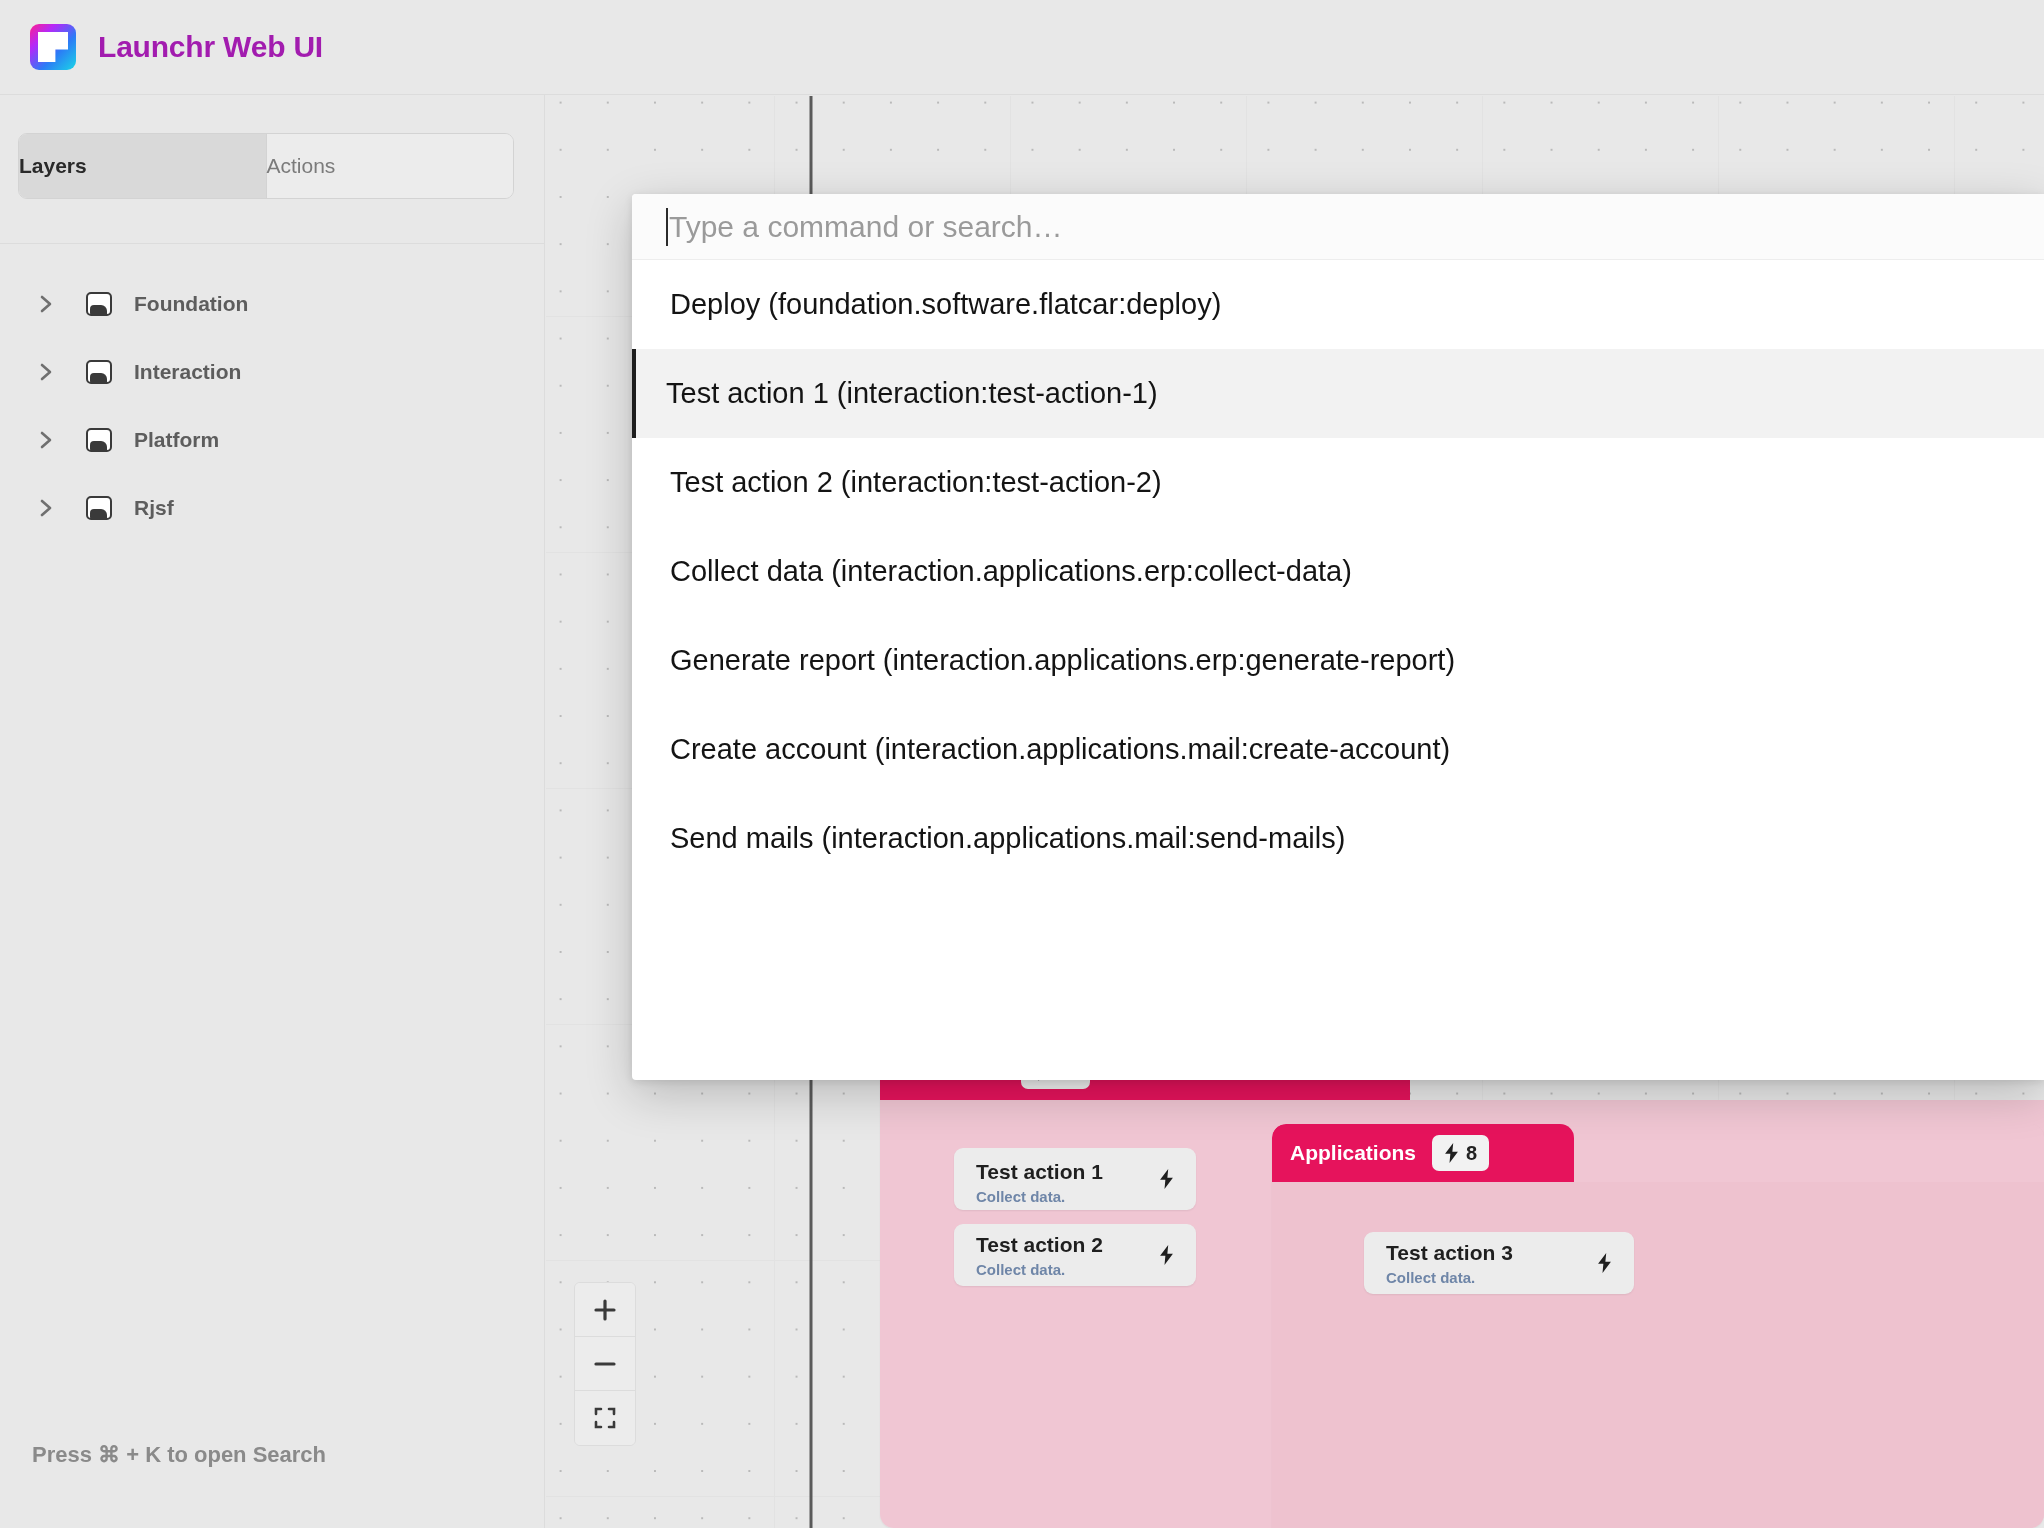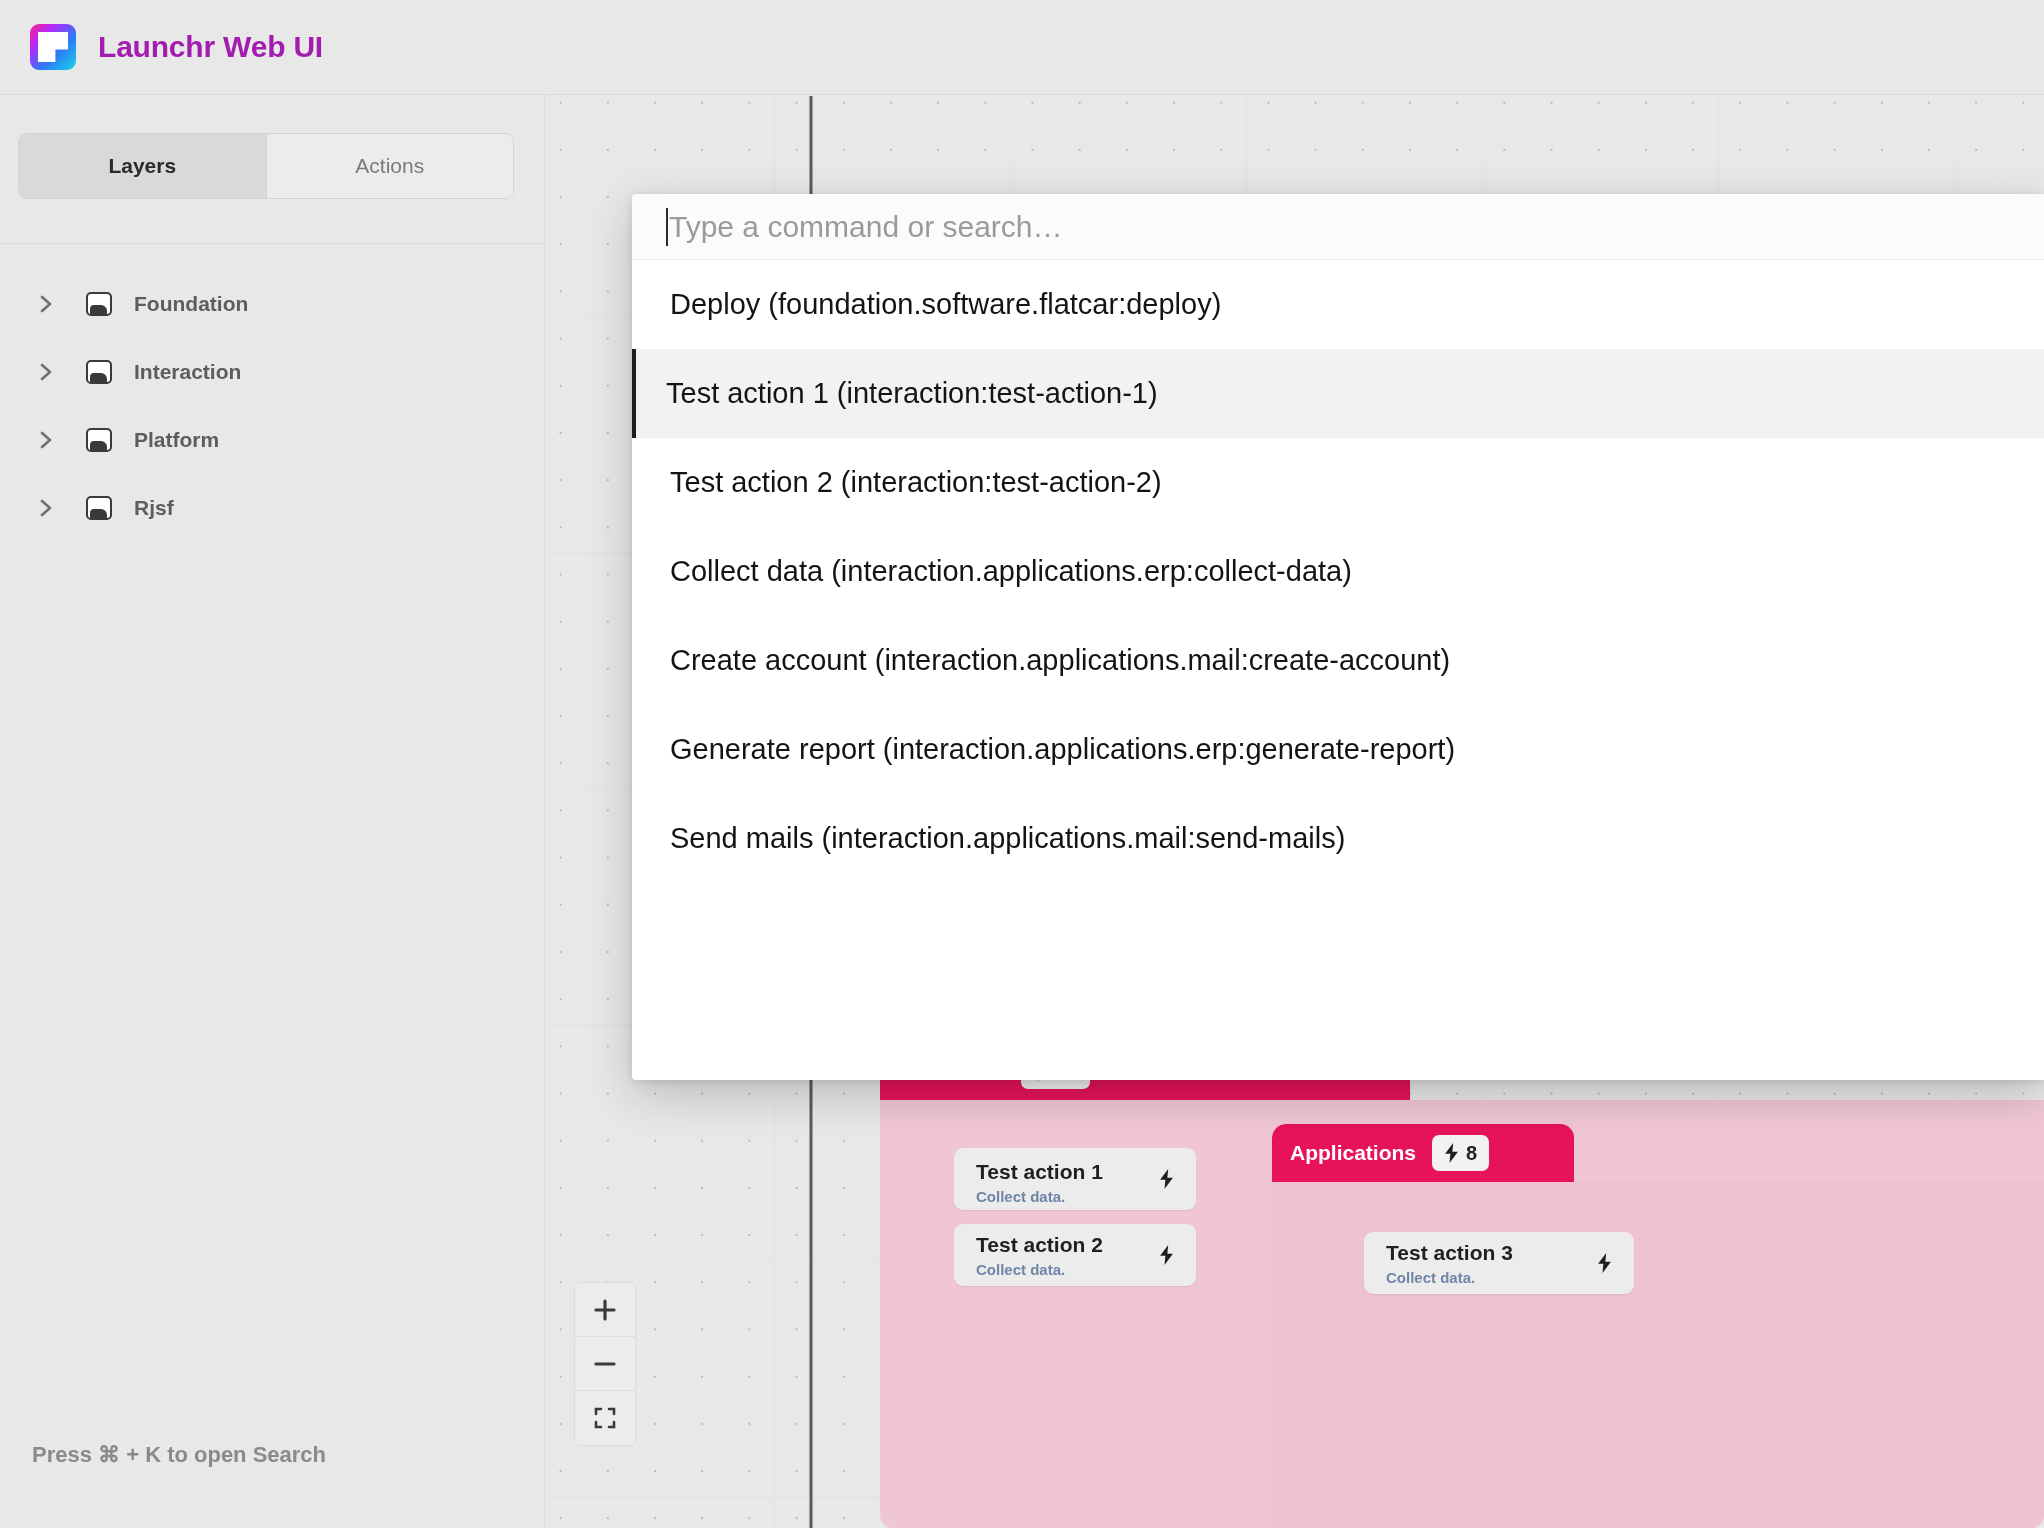--- a/index.html
+++ b/index.html
@@ -39,21 +39,21 @@
   .sidebar {
     position: absolute; left: 0; top: 95px; width: 545px; height: 1433px;
     background: #e8e8e8; border-right: 1px solid #dcdcdc; z-index: 4;
   }
   .seg {
     margin: 38px 30px 0 18px; height: 66px; display: flex;
     border: 1px solid #d3d3d3; border-radius: 9px; overflow: hidden;
     background: #ececec;
   }
   .seg-btn {
-    flex: 1; display: flex; align-items: center; justify-content: center;
+    flex: 1; display: flex; align-items: center; 
     font-size: 21px; color: #7b7b7b; background: #ececec;
     border-right: 1px solid #d3d3d3;
   }
   .seg-btn:last-child { border-right: none; }
   .seg-btn.active { background: #d9d9d9; color: #2a2a2a; font-weight: bold; }
   .seg-divider {
     position: absolute; left: 0; top: 148px; width: 545px; height: 1px; background: #dcdcdc;
   }
   .layer-list { position: absolute; left: 0; top: 175px; width: 545px; }
   .layer-item {
@@ -348,24 +348,24 @@
       <div class="p-item sel">
         <span>Test action 1 (interaction:test-action-1)</span>
       </div>
       <div class="p-item">
         <span>Test action 2 (interaction:test-action-2)</span>
       </div>
       <div class="p-item">
         <span>Collect data (interaction.applications.erp:collect-data)</span>
       </div>
       <div class="p-item">
+        <span>Generate report (interaction.applications.erp:generate-report)</span>
+      </div>
+      <div class="p-item">
         <span>Create account (interaction.applications.mail:create-account)</span>
       </div>
       <div class="p-item">
-        <span>Generate report (interaction.applications.erp:generate-report)</span>
-      </div>
-      <div class="p-item">
         <span>Send mails (interaction.applications.mail:send-mails)</span>
       </div>
     </div>
   </div>
 
 </div>
 
 </body></html>

